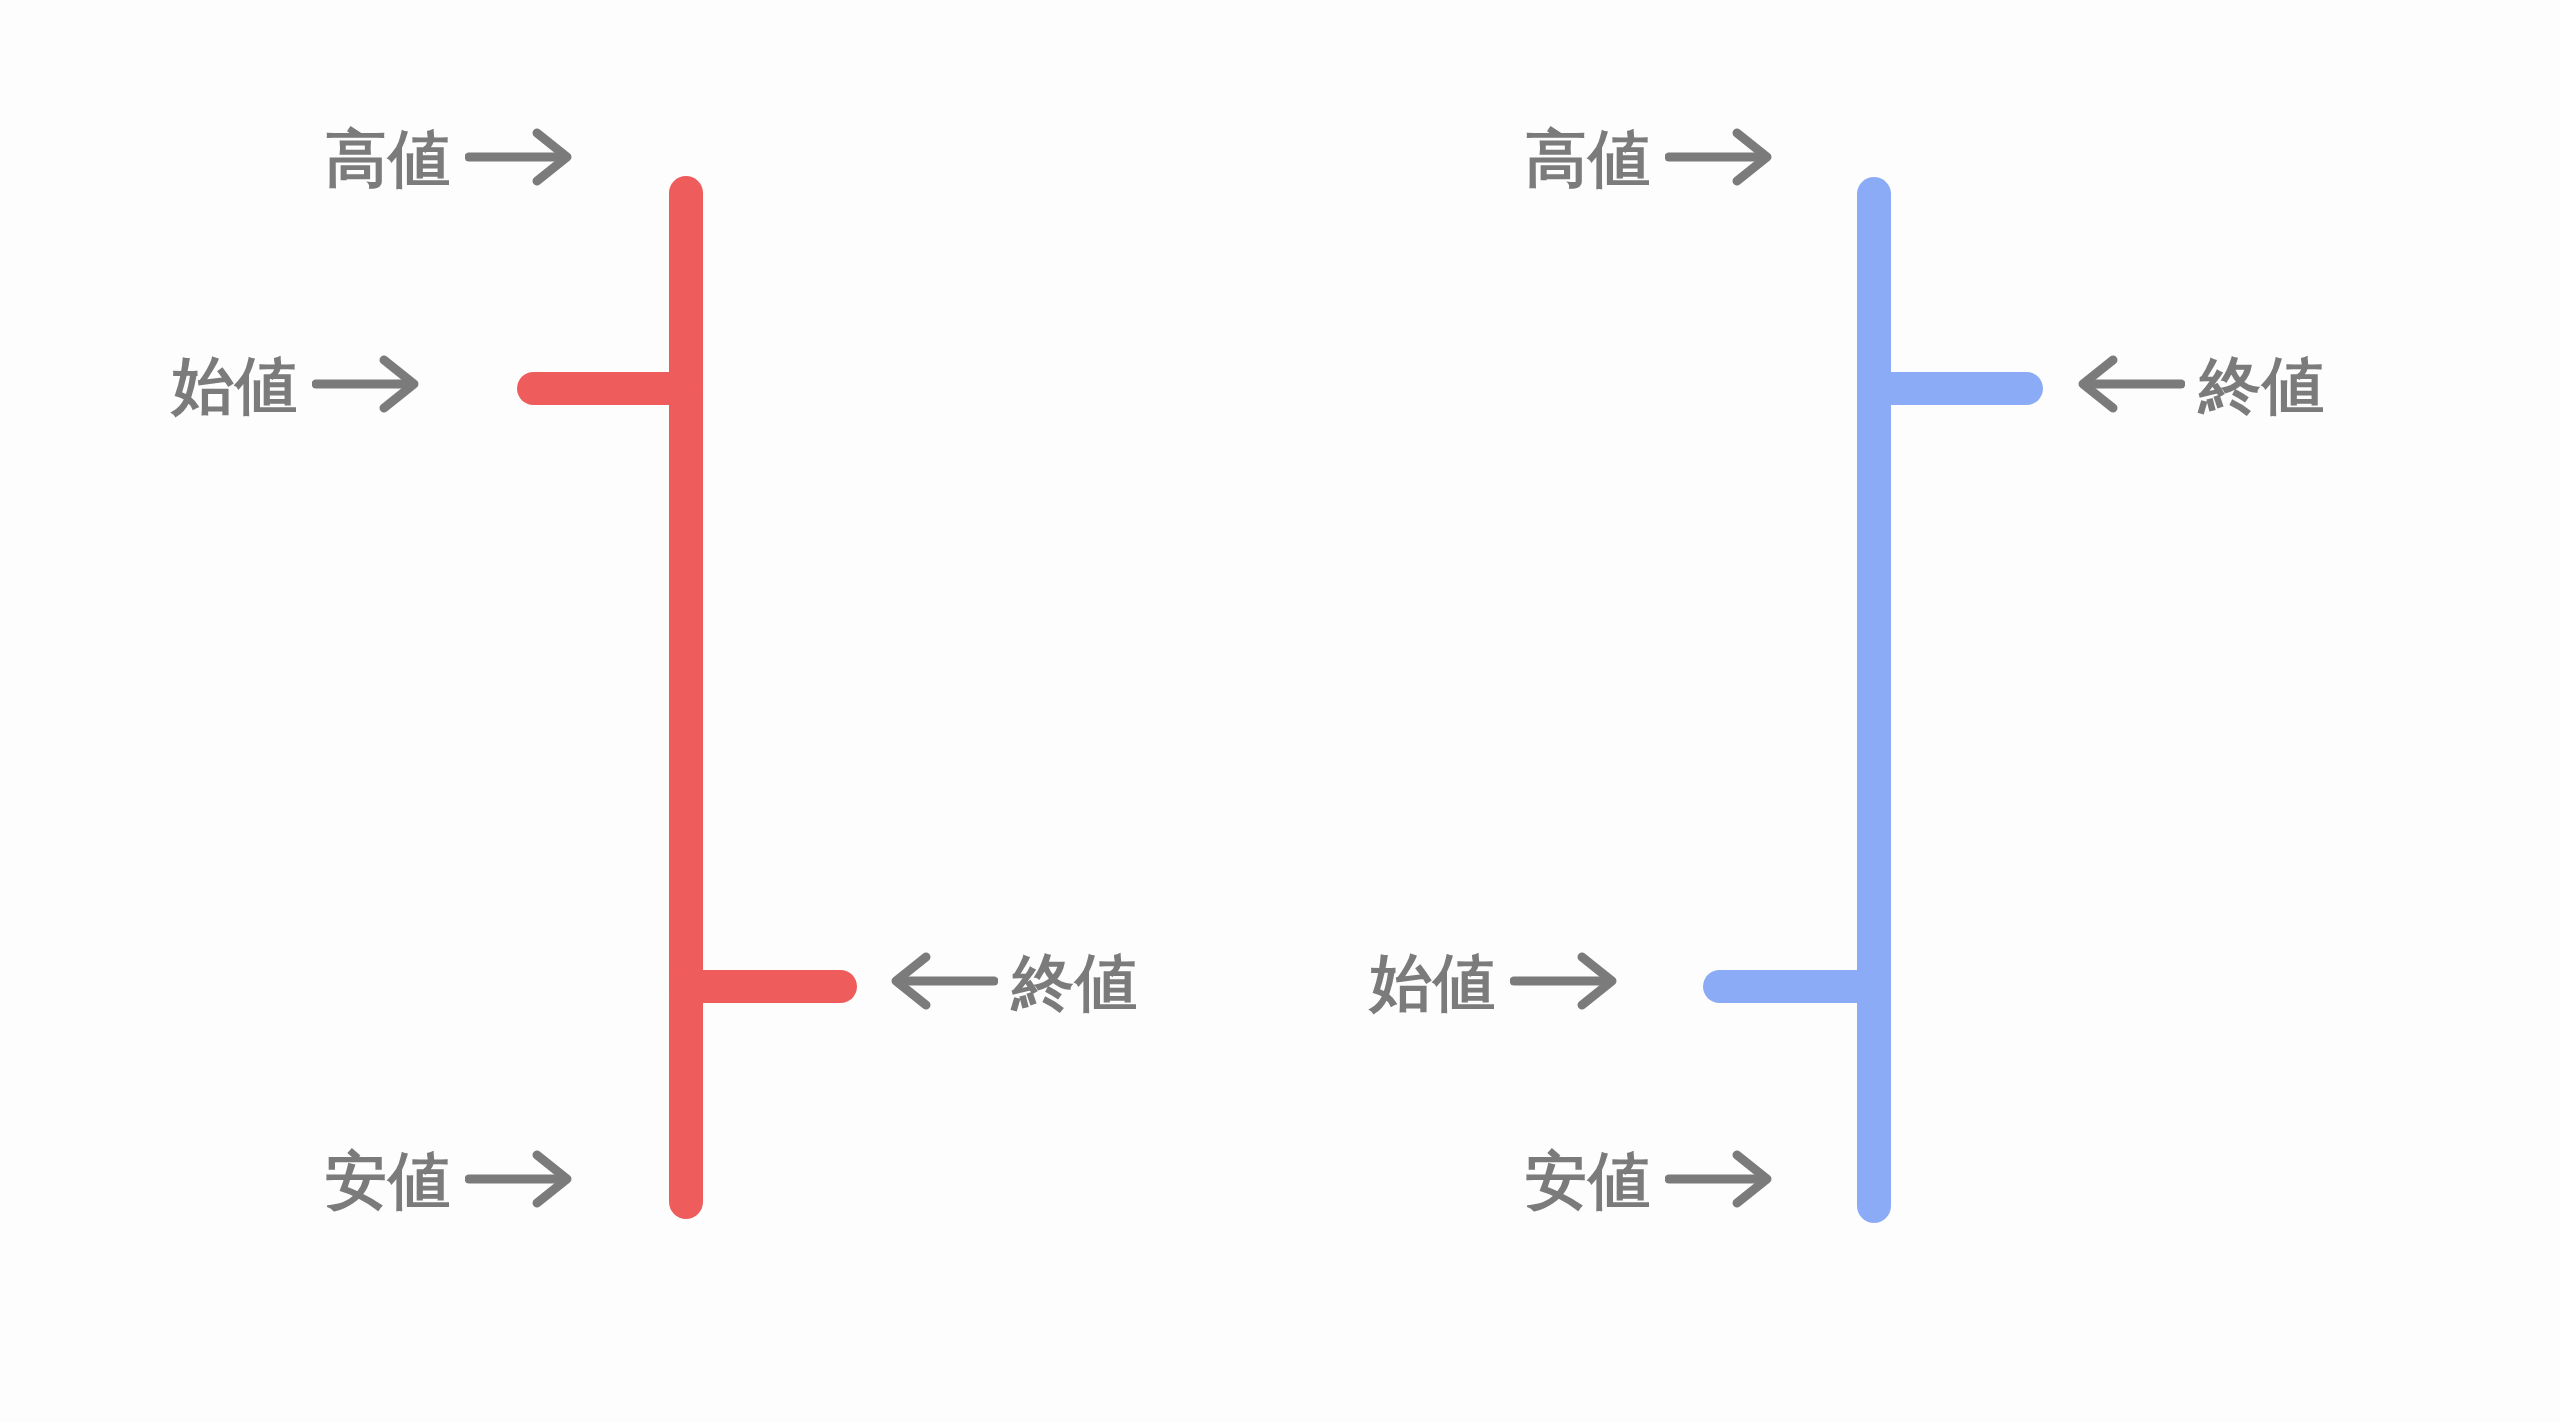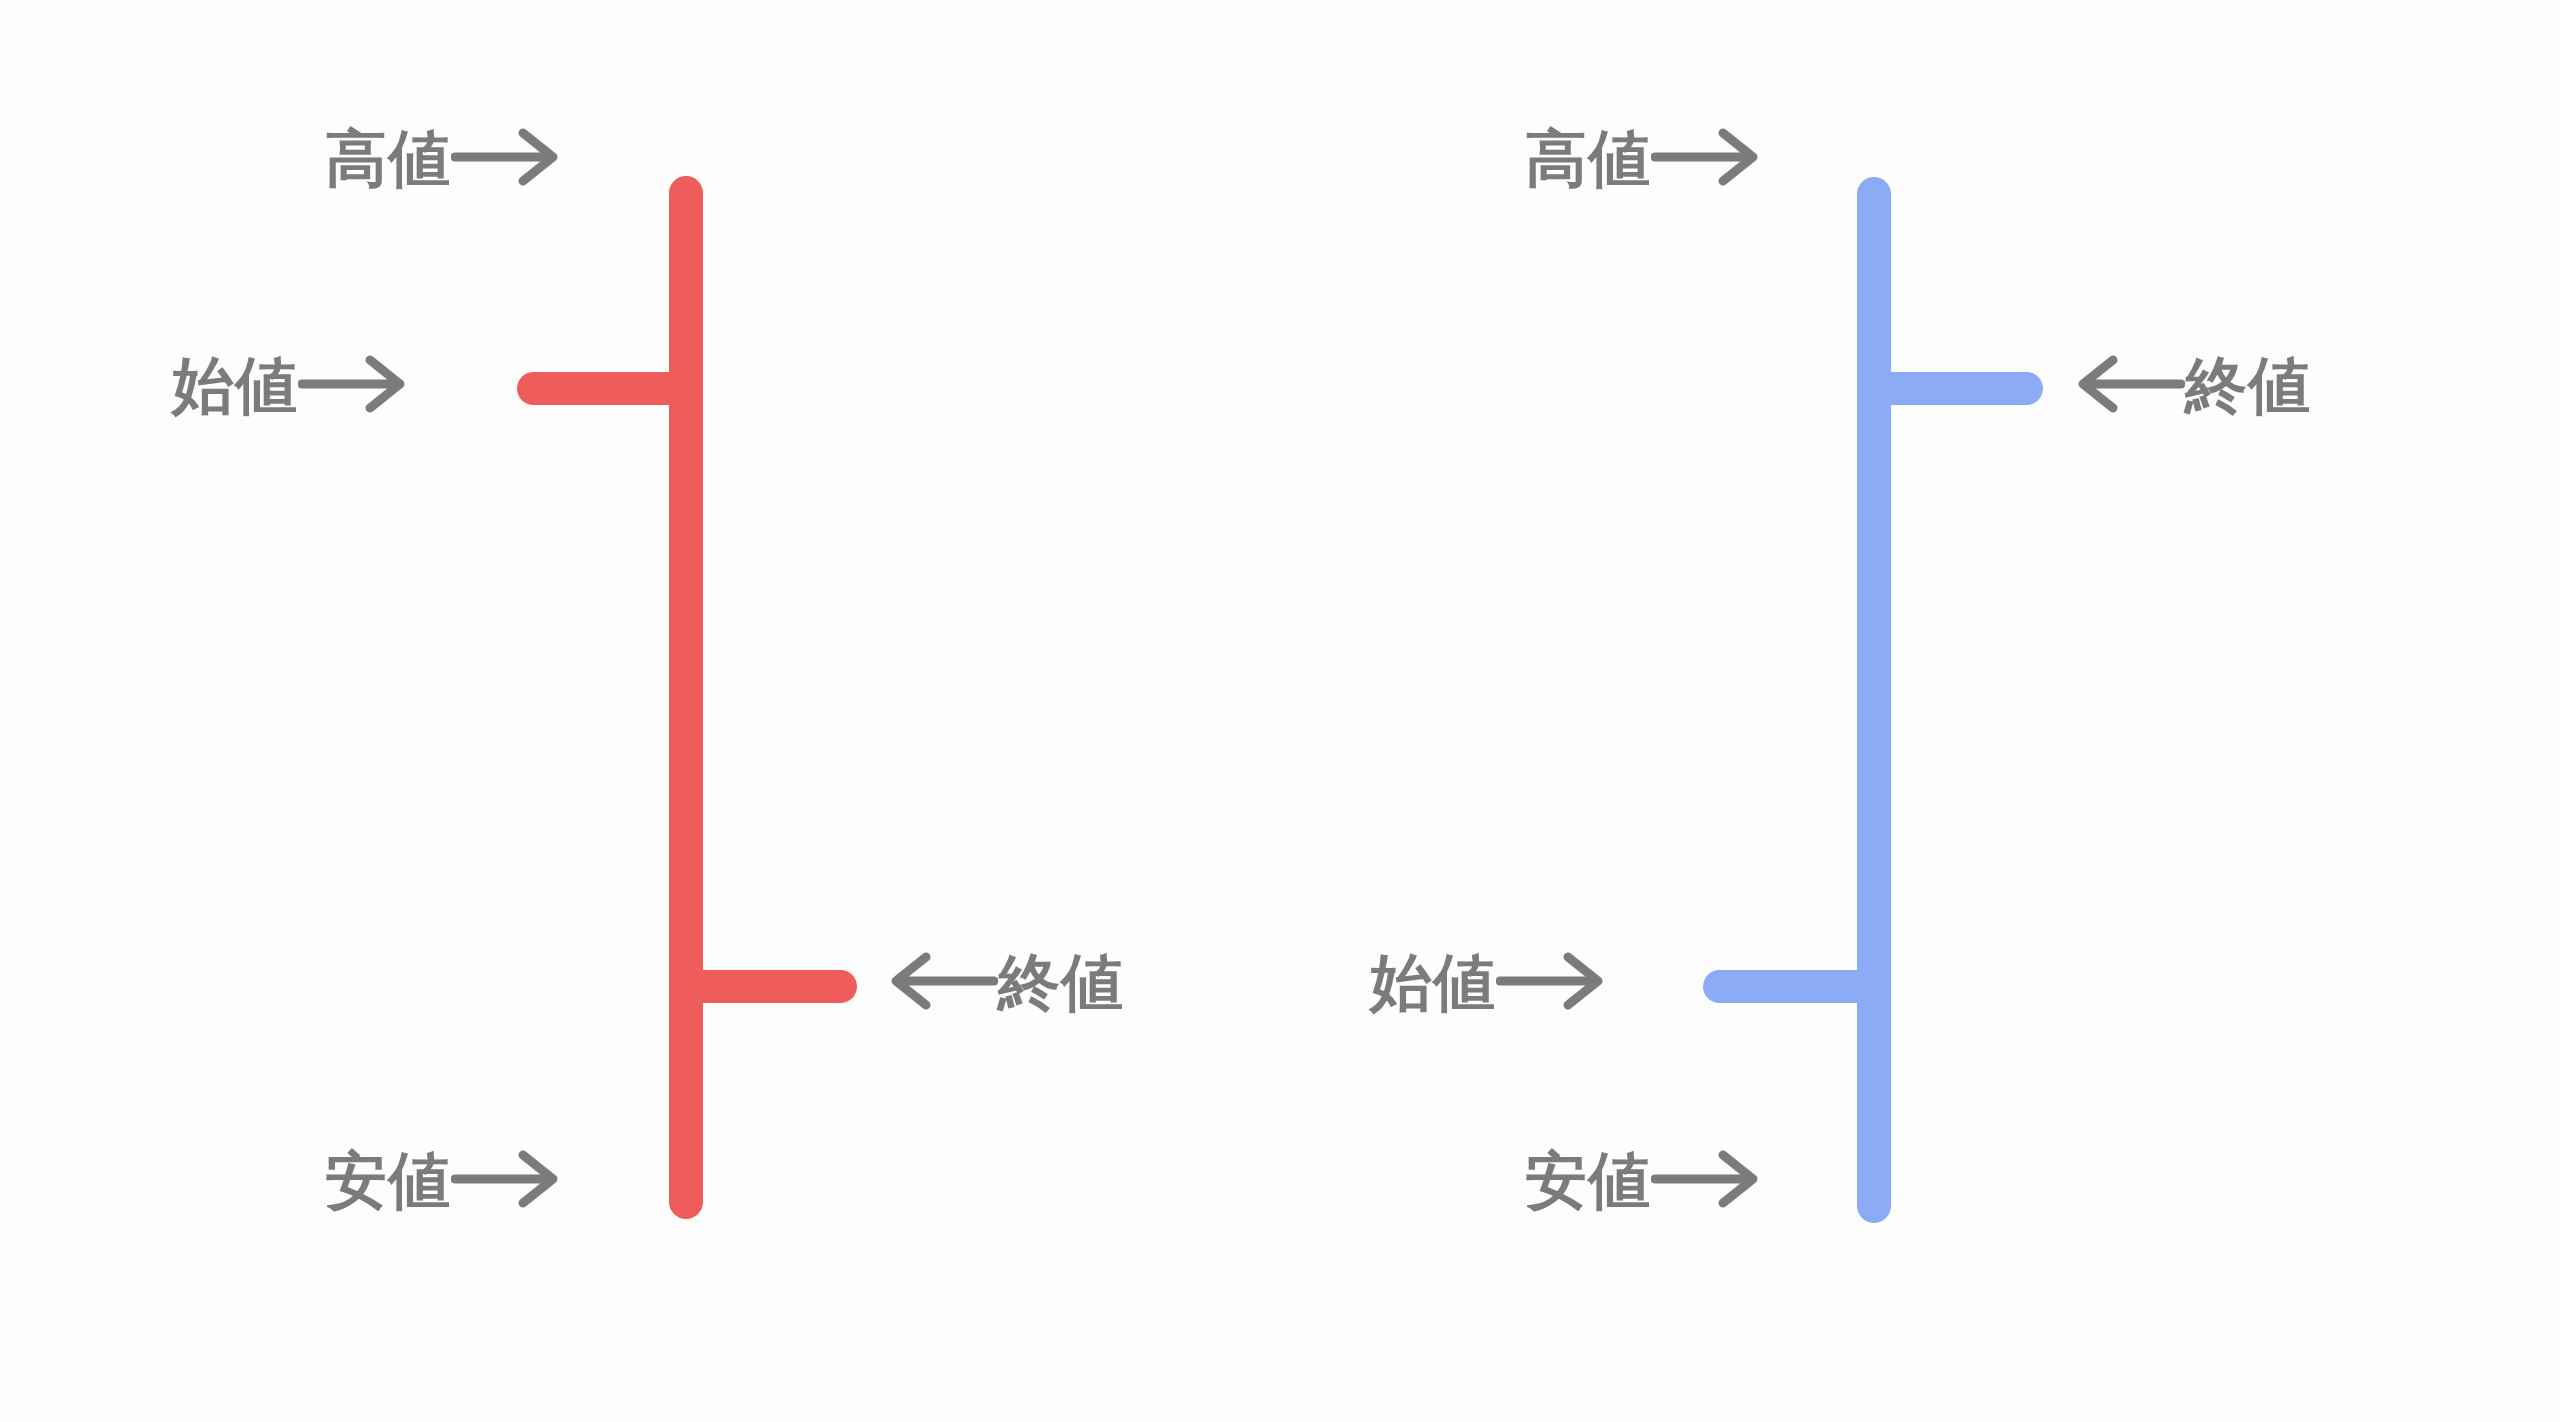--- a/index.html
+++ b/index.html
@@ -83,20 +83,21 @@
   .label {
     position: absolute;
     color: #7b7b7b;
     font-size: 62px;
     font-weight: 700;
     line-height: 1;
     white-space: nowrap;
     letter-spacing: 0.02em;
     display: flex;
     align-items: center;
+    gap: 14px;
   }
   .label .arrow {
     font-weight: 400;
     font-size: 62px;
     line-height: 1;
     display: inline-block;
     transform: translateY(-2px);
   }
   .label .arrow svg { display: block; }
 

